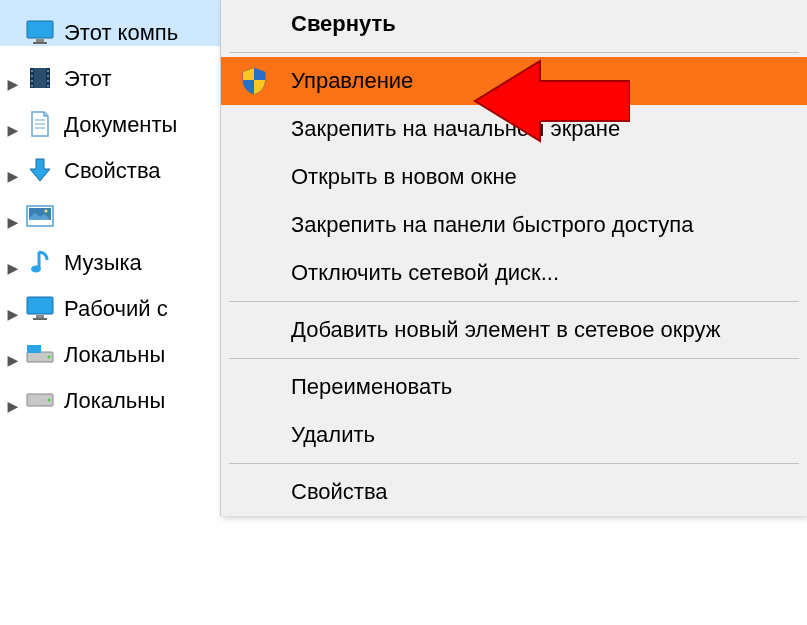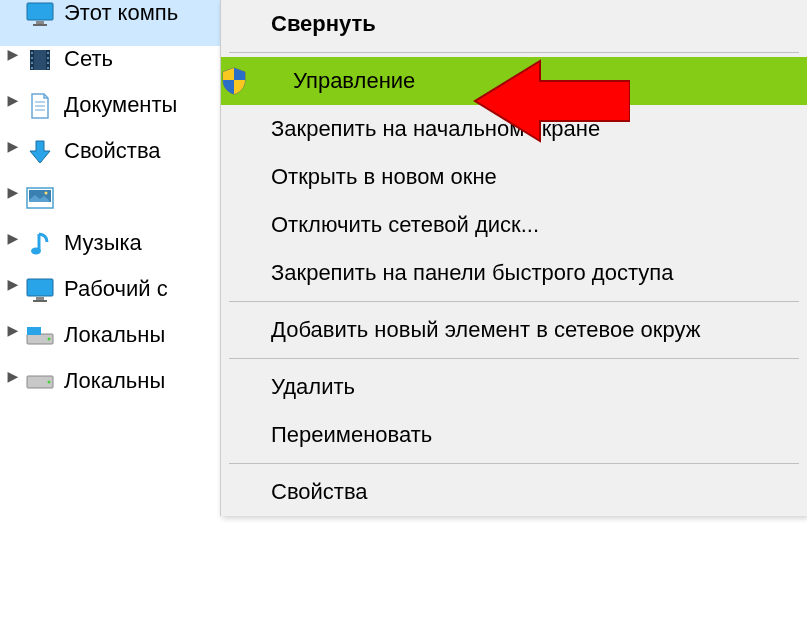--- a/index.html
+++ b/index.html
@@ -15,21 +15,21 @@
     }
     .sidebar {
       position: absolute;
       left: 0;
       top: 0;
       width: 230px;
       background: #fff;
     }
     .tree-item {
       display: flex;
-      align-items: flex-start;
+      align-items: flex-end;
       height: 46px;
       padding-left: 4px;
       white-space: nowrap;
       overflow: hidden;
     }
     .tree-item.selected {
       background: #cde8ff;
     }
     .chevron {
       width: 18px;
@@ -57,25 +57,26 @@
       top: 0;
       width: 587px;
       background: #f0f0f0;
       border-left: 1px solid #ccc;
       box-shadow: 2px 2px 6px rgba(0,0,0,0.2);
     }
     .menu-item {
       display: flex;
       align-items: center;
       height: 48px;
+      padding-left: 20px;
       white-space: nowrap;
       overflow: hidden;
     }
     .menu-item.bold { font-weight: bold; }
-    .menu-item.highlight { background: #84cc16; gap: 22px; }
+    .menu-item.highlight { background: #f97316; }
     .menu-item .menu-icon {
       width: 50px;
       display: inline-flex;
       align-items: center;
       justify-content: flex-start;
     }
     .menu-sep {
       height: 1px;
       margin: 4px 8px;
       background: #c0c0c0;
@@ -115,21 +116,21 @@
           <rect x="3" y="4" width="2" height="2" fill="#5a8ab0"></rect>
           <rect x="3" y="9" width="2" height="2" fill="#5a8ab0"></rect>
           <rect x="3" y="14" width="2" height="2" fill="#5a8ab0"></rect>
           <rect x="3" y="19" width="2" height="2" fill="#5a8ab0"></rect>
           <rect x="19" y="4" width="2" height="2" fill="#5a8ab0"></rect>
           <rect x="19" y="9" width="2" height="2" fill="#5a8ab0"></rect>
           <rect x="19" y="14" width="2" height="2" fill="#5a8ab0"></rect>
           <rect x="19" y="19" width="2" height="2" fill="#5a8ab0"></rect>
         </svg>
     </span>
-    <span class="tree-label">Сеть</span>
+    <span class="tree-label">Этот</span>
   </div>
 
   <div class="tree-item">
     <span class="chevron">▶</span>
     <span class="icon-slot">
       <svg width="20" height="26" viewBox="0 0 20 26">
           <path d="M2 1 h12 l4 4 v20 h-16 z" fill="#fff" stroke="#6aa8d8" stroke-width="1.5"></path>
           <path d="M14 1 v4 h4" fill="none" stroke="#6aa8d8" stroke-width="1.5"></path>
           <line x1="5" y1="9" x2="15" y2="9" stroke="#6aa8d8"></line>
           <line x1="5" y1="13" x2="15" y2="13" stroke="#6aa8d8"></line>
@@ -241,45 +242,45 @@
   </div>
 
 
   <div class="menu-item">
     <span class="menu-icon"></span>
     <span>Открыть в новом окне</span>
   </div>
 
   <div class="menu-item">
     <span class="menu-icon"></span>
+    <span>Закрепить на панели быстрого доступа</span>
+  </div>
+
+  <div class="menu-item">
+    <span class="menu-icon"></span>
     <span>Отключить сетевой диск...</span>
   </div>
 
-  <div class="menu-item">
-    <span class="menu-icon"></span>
-    <span>Закрепить на панели быстрого доступа</span>
-  </div>
-
   <div class="menu-sep"></div>
 
   <div class="menu-item">
     <span class="menu-icon"></span>
     <span>Добавить новый элемент в сетевое окруж</span>
   </div>
 
   <div class="menu-sep"></div>
 
   <div class="menu-item">
     <span class="menu-icon"></span>
+    <span>Переименовать</span>
+  </div>
+
+  <div class="menu-item">
+    <span class="menu-icon"></span>
     <span>Удалить</span>
-  </div>
-
-  <div class="menu-item">
-    <span class="menu-icon"></span>
-    <span>Переименовать</span>
   </div>
 
   <div class="menu-sep"></div>
 
   <div class="menu-item">
     <span class="menu-icon"></span>
     <span>Свойства</span>
   </div>
 
 </div>

